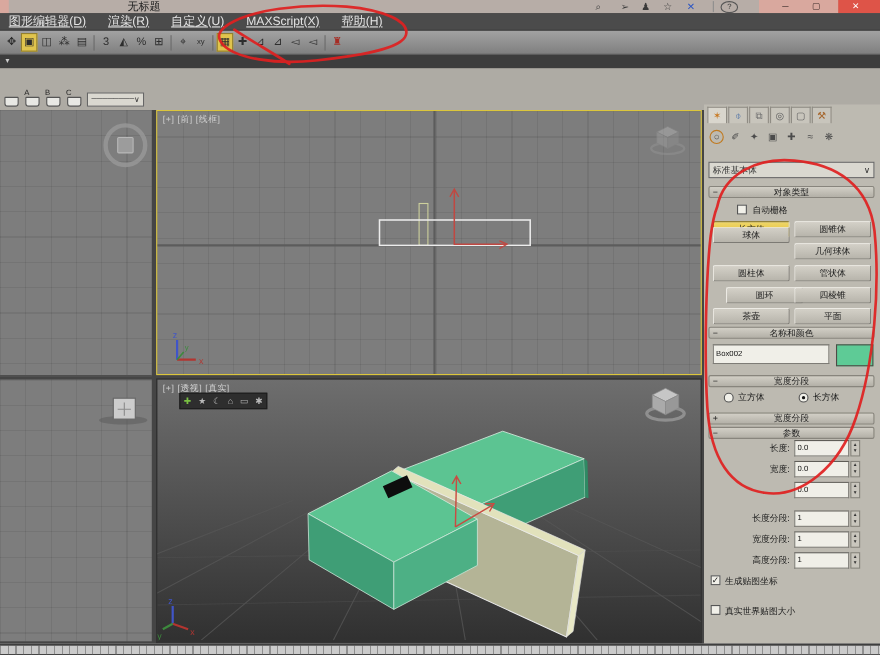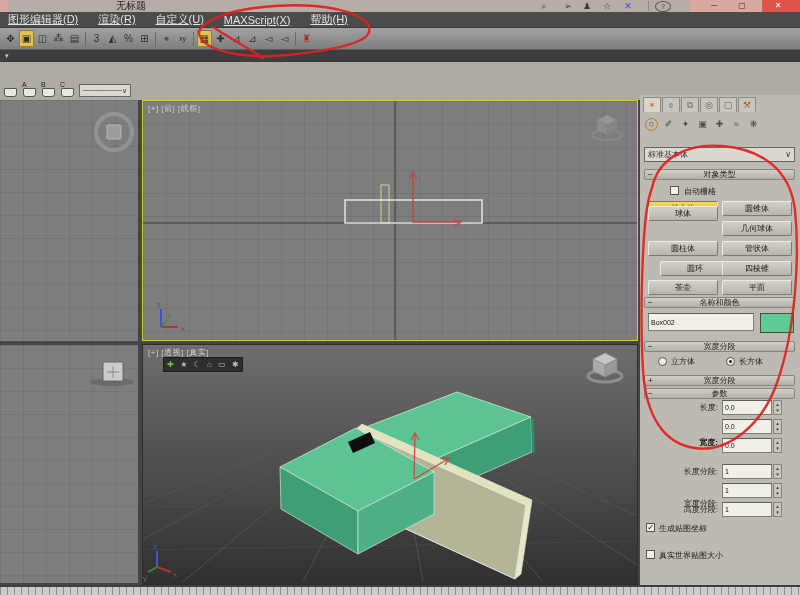--- a/index.html
+++ b/index.html
@@ -341,42 +341,42 @@
       <span>参数</span>
     </div>
 
     <span class="plabel" style="left:0;top:307px;">长度:</span>
     <input class="fld" style="left: 82px; top: 305px; width: 50px; height: 15px;" value="0.0">
     <div class="spin" style="left:133px;top:305px;">
         <div>▴</div>
         <div>▾</div>
       </div>
 
-    <span class="plabel" style="left:0;top:342px;font-weight:bold;">宽度:</span>
+    <span class="plabel" style="left:0;top:326px;">宽度:</span>
     <input class="fld" style="left: 82px; top: 324px; width: 50px; height: 15px;" value="0.0">
     <div class="spin" style="left:133px;top:324px;">
         <div>▴</div>
         <div>▾</div>
       </div>
 
     <span class="plabel" style="left:12px;top:345px;margin-left:32px;">高度:</span>
     <input class="fld" style="left: 82px; top: 343px; width: 50px; height: 15px;" value="0.0">
     <div class="spin" style="left:133px;top:343px;">
         <div>▴</div>
         <div>▾</div>
       </div>
 
     <span class="plabel" style="left:0;top:371px;">长度分段:</span>
     <input class="fld" style="left: 82px; top: 369px; width: 50px; height: 15px;" value="1">
     <div class="spin" style="left:133px;top:369px;">
         <div>▴</div>
         <div>▾</div>
       </div>
 
-    <span class="plabel" style="left:0;top:403px;">宽度分段:</span>
+    <span class="plabel" style="left:0;top:390px;">宽度分段:</span>
     <input class="fld" style="left: 82px; top: 388px; width: 50px; height: 15px;" value="1">
     <div class="spin" style="left:133px;top:388px;">
         <div>▴</div>
         <div>▾</div>
       </div>
 
     <span class="plabel" style="left:0;top:409px;">高度分段:</span>
     <input class="fld" style="left: 82px; top: 407px; width: 50px; height: 15px;" value="1">
     <div class="spin" style="left:133px;top:407px;">
         <div>▴</div>

